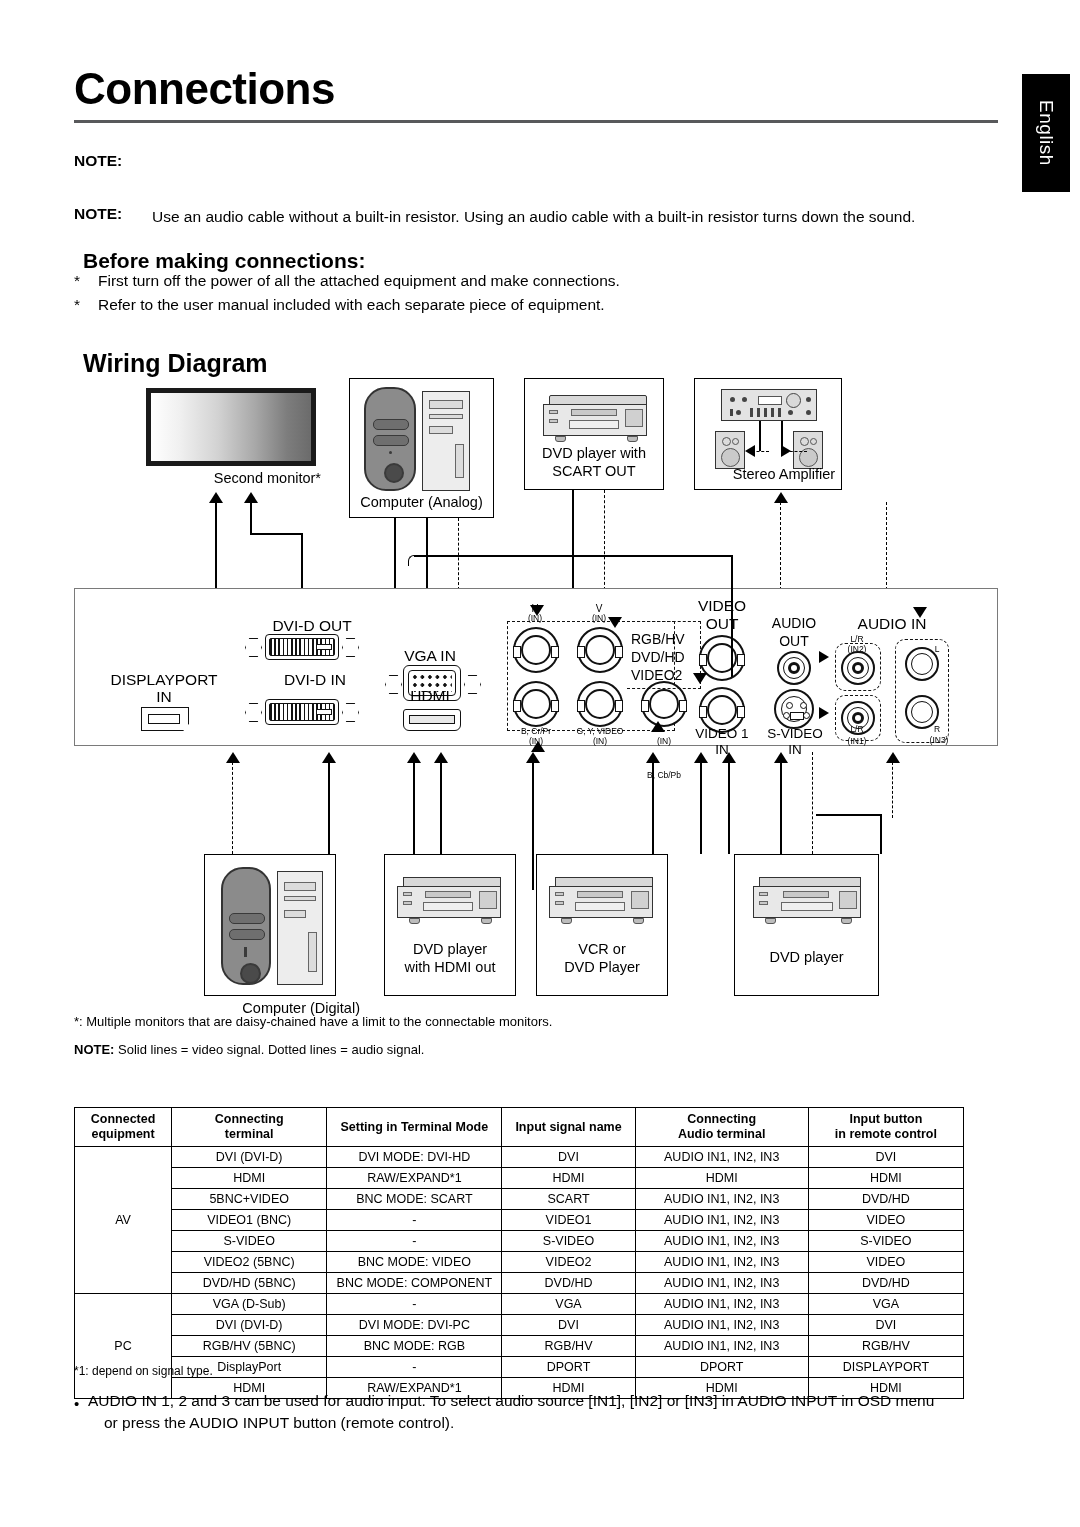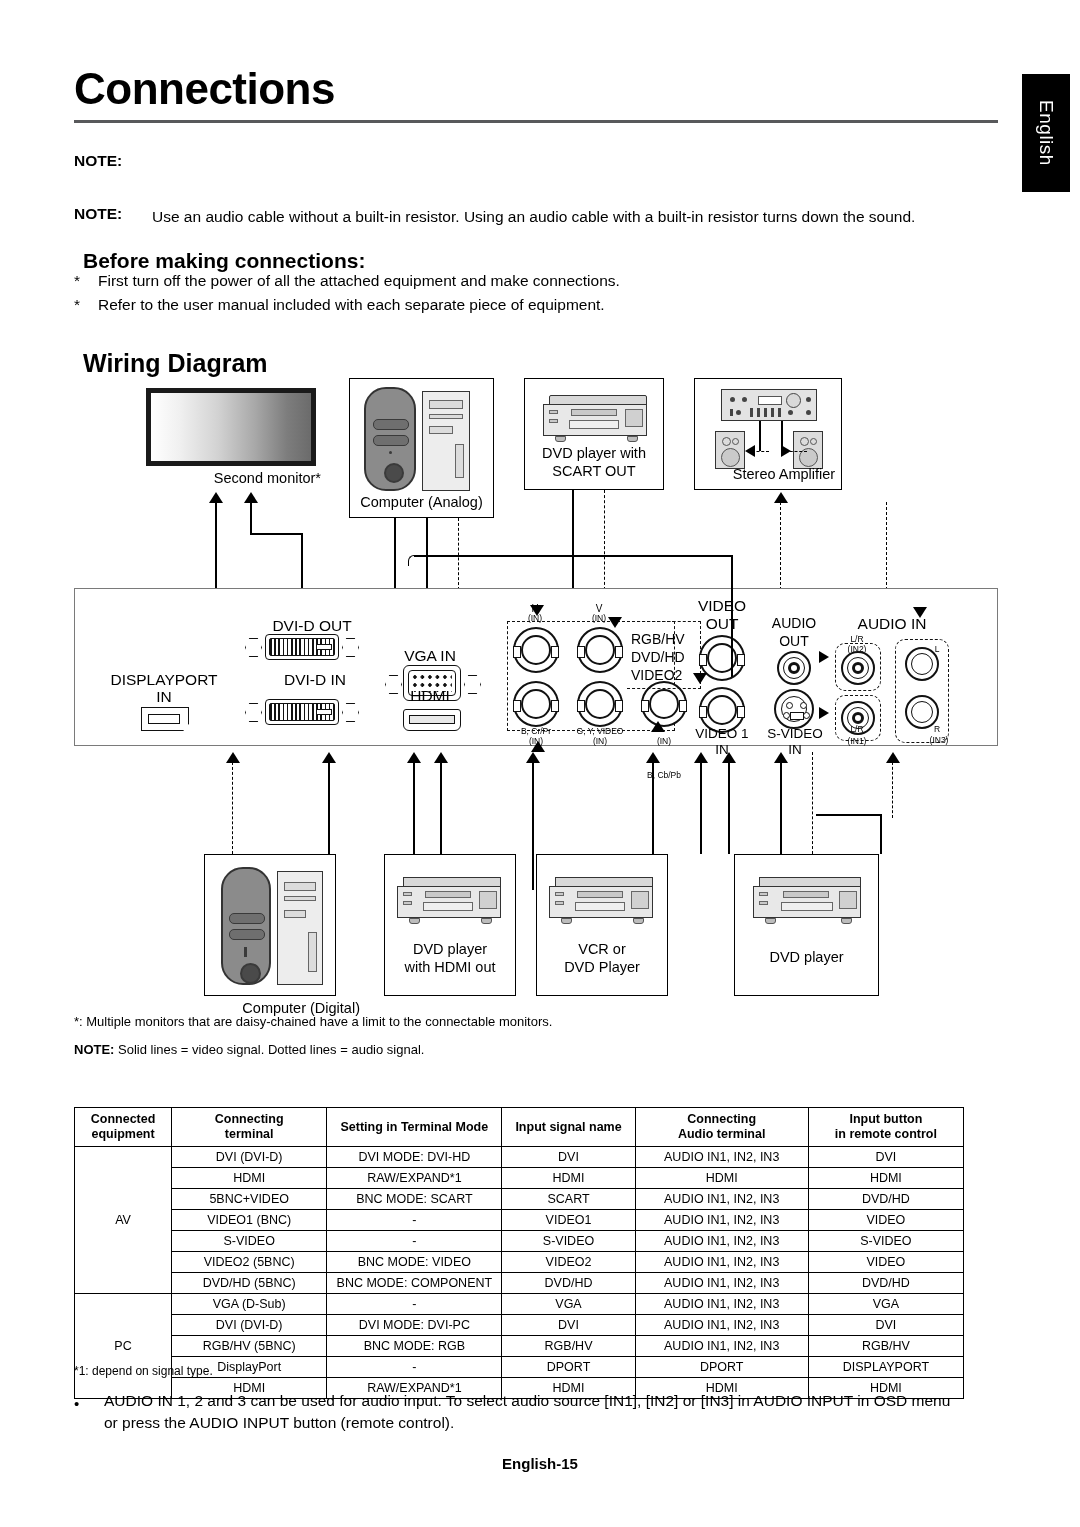--- a/index.html
+++ b/index.html
@@ -569,17 +569,16 @@
         <td>RAW/EXPAND*1</td>
         <td>HDMI</td>
         <td>HDMI</td>
         <td>HDMI</td>
       </tr>
     </tbody>
   </table>
 
   <div class="foot-note" style="left:74px;top:1364px;">*1: depend on signal type.</div>
   <div style="position:absolute;left:74px;top:1395px;font-size:15px;">•</div>
-  <div style="position:absolute;left:104px;top:1392px;font-size:15.5px;width:890px;">AUDIO IN 1, 2 and 3 can be used for audio input. To select audio source [IN1], [IN2] or [IN3] in AUDIO INPUT in OSD menu</div>
+  <div style="position:absolute;left:88px;top:1392px;font-size:15.5px;width:890px;">AUDIO IN 1, 2 and 3 can be used for audio input. To select audio source [IN1], [IN2] or [IN3] in AUDIO INPUT in OSD menu</div>
   <div style="position:absolute;left:104px;top:1414px;font-size:15.5px;width:890px;">or press the AUDIO INPUT button (remote control).</div>
 
-  <div class="footer" style="left:0;top:1455px;">English-15</div>
 </div>
 
 </body></html>

